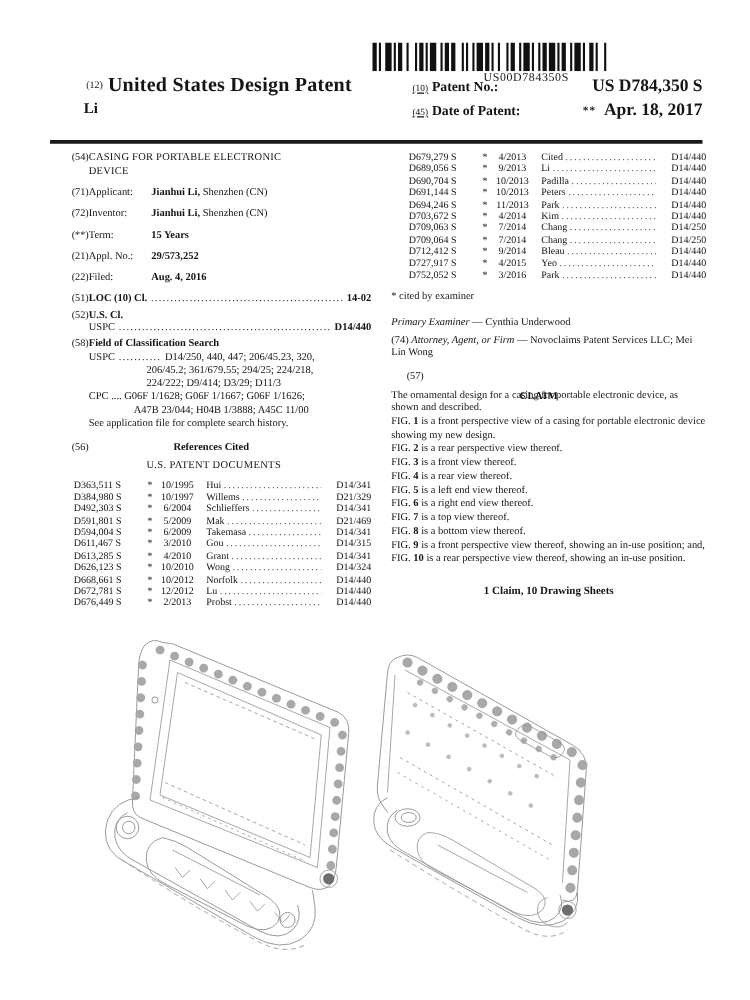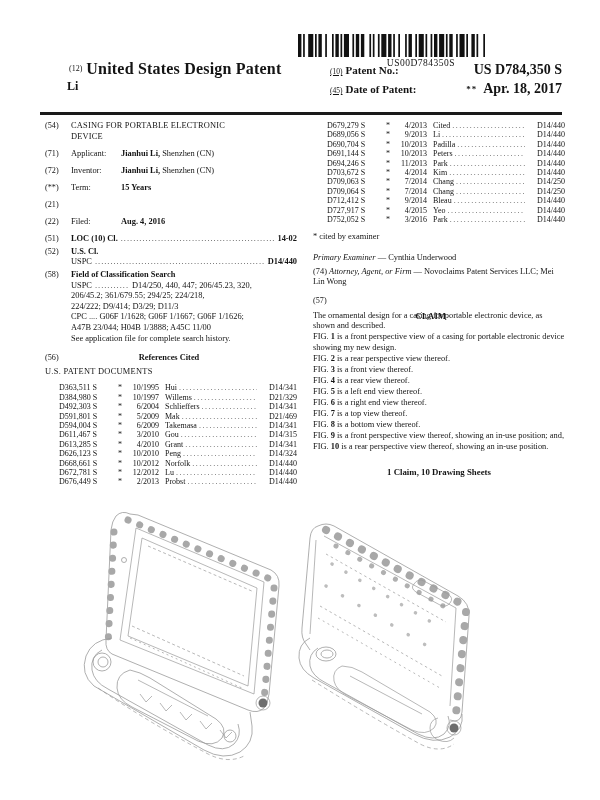--- a/index.html
+++ b/index.html
@@ -25,38 +25,38 @@
   .hr-value{margin-left:auto;font-size:14px;font-weight:bold;white-space:nowrap;}
   .stars{font-size:9px;font-weight:bold;font-style:normal;letter-spacing:1px;margin-right:6px;position:relative;top:-1px;}
 
   .rule{position:absolute;left:40px;top:112px;width:522px;height:2.5px;background:#1a1a1a;}
 
   
   .columns{position:absolute;left:45px;top:121px;width:520px;display:flex;gap:16px;
            font-size:8.4px;line-height:10.6px;}
   .col{width:252px;}
   .row{display:flex;margin-bottom:6.5px;}
-  .code{flex:none;width:26px;font-size:8.2px;}
+  .code{flex:none;width:26px;font-size:8.2px;text-align:right;}
   .content{flex:1;min-width:0;}
   .b{font-weight:bold;}
   .i{font-style:italic;}
   .lbl{display:inline-block;width:50px;}
   .ttl{font-weight:normal;letter-spacing:0.2px;max-width:185px;}
   .leader{flex:1;overflow:hidden;white-space:nowrap;margin:0 3px;}
   .leader::after{content:"..........................................................................";letter-spacing:1px;color:#333;}
   .flexline{display:flex;align-items:baseline;}
-  .rightline{text-align:left;}
+  .rightline{text-align:center;}
   .refs-cited{font-weight:bold;flex:1;text-align:center;margin-right:30px;}
-  .usdocs{margin:3px 0 6px 0;letter-spacing:0.3px;}
+  .usdocs{text-align:center;margin:3px 0 6px 0;letter-spacing:0.3px;}
 
   
   .ref-row{display:flex;align-items:baseline;font-size:8px;line-height:9.4px;white-space:nowrap;}
   .ref-no{flex:none;width:56px;margin-left:14px;}
   .ref-star{flex:none;width:10px;text-align:center;}
-  .ref-date{flex:none;width:34px;text-align:right;margin-right:6px;}
+  .ref-date{flex:none;width:34px;text-align:center;margin-right:6px;}
   .ref-name{flex:none;}
   .ref-dots{flex:1;overflow:hidden;white-space:nowrap;margin:0 2px;}
   .ref-dots::after{content:"...................................................";letter-spacing:1.5px;color:#444;}
   .ref-class{flex:none;width:38px;text-align:right;}
 
   .cited-note{margin:8px 0 10px 0;}
   .examiner-block{margin-bottom:3px;}
   .heading-row{position:relative;margin:8px 0 4px 0;height:11px;}
   .heading-row .code{position:absolute;left:0;top:0;}
   .heading-row .hd{position:absolute;left:0;right:16px;text-align:center;font-weight:bold;letter-spacing:0.4px;margin-top:16px;}
@@ -155,20 +155,21 @@
       <div class="row">
         <span class="code">(72)</span>
         <span class="content"><span class="lbl">Inventor:</span><span class="b">Jianhui Li,</span><span> Shenzhen (CN)</span></span>
       </div>
       <div class="row">
         <span class="code">(**)</span>
         <span class="content"><span class="lbl">Term:</span><span class="b">15 Years</span></span>
       </div>
       <div class="row">
         <span class="code">(21)</span>
+        <span class="content"><span class="lbl">Appl. No.:</span><span class="b">29/573,252</span></span>
       </div>
       <div class="row">
         <span class="code">(22)</span>
         <span class="content"><span class="lbl">Filed:</span><span class="b">Aug. 4, 2016</span></span>
       </div>
       <div class="row" style="margin-bottom:2px">
         <span class="code">(51)</span>
         <span class="content flexline">
             <span class="b">LOC (10) Cl.</span>
             <span class="leader"></span>
@@ -261,21 +262,21 @@
             <span class="ref-star">*</span>
             <span class="ref-date">4/2010</span>
             <span class="ref-name">Grant</span>
             <span class="ref-dots"></span>
             <span class="ref-class">D14/341</span>
           </div>
           <div class="ref-row">
             <span class="ref-no">D626,123 S</span>
             <span class="ref-star">*</span>
             <span class="ref-date">10/2010</span>
-            <span class="ref-name">Peng</span>
+            <span class="ref-name">Wong</span>
             <span class="ref-dots"></span>
             <span class="ref-class">D14/324</span>
           </div>
           <div class="ref-row">
             <span class="ref-no">D668,661 S</span>
             <span class="ref-star">*</span>
             <span class="ref-date">10/2012</span>
             <span class="ref-name">Norfolk</span>
             <span class="ref-dots"></span>
             <span class="ref-class">D14/440</span>

